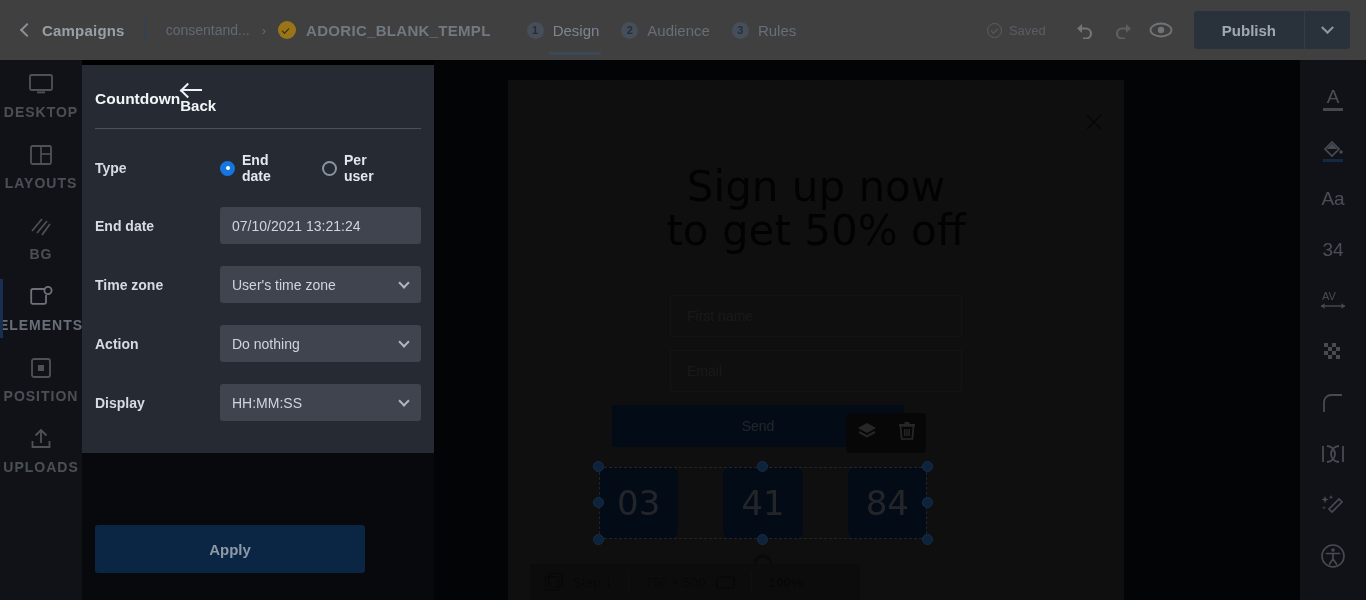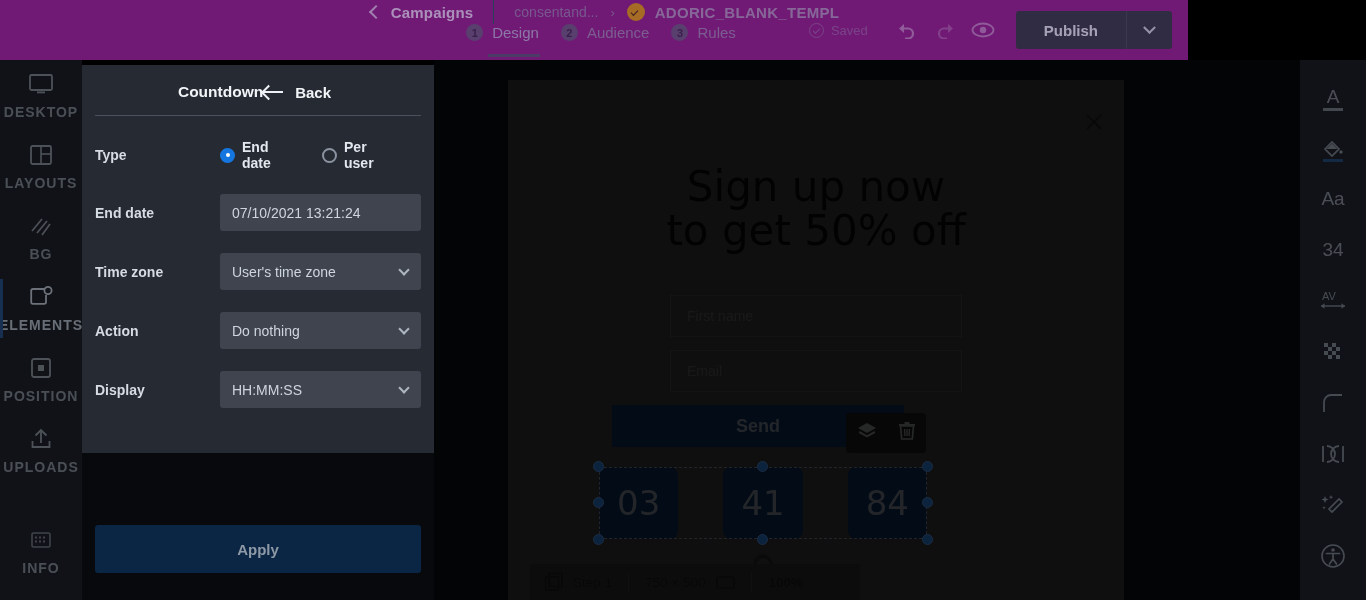--- a/index.html
+++ b/index.html
@@ -6,24 +6,23 @@
   html, body {
     width: 1366px; height: 600px;
     background: #0d1117;
     font-family: "Liberation Sans", sans-serif;
     overflow: hidden;
   }
   .app { position: relative; width: 1366px; height: 600px; background: #000; }
 
   
   .header {
-    position: absolute; top: 0; left: 0; width: 1188px; height: 60px;
-    background: #701a75; display: flex; align-items: center;
+    position: absolute; top: 0; left: 0; width: 1366px; height: 60px;
+    background: #404040; display: flex; align-items: center;
     z-index: 30;
-    flex-direction: column;
   }
   .hdr-left { display: flex; align-items: center; padding-left: 16px; }
   .chev-back {
     width: 18px; height: 18px; margin-right: 8px; position: relative;
     opacity: .55;
   }
   .chev-back::before {
     content: ""; position: absolute; left: 6px; top: 4px;
     width: 8px; height: 8px; border-left: 2px solid #c9d4e2;
     border-bottom: 2px solid #c9d4e2; transform: rotate(45deg);
@@ -130,25 +129,25 @@
     font-size: 14px; letter-spacing: 1px; color: #b9c2cc; font-weight: bold;
   }
   .rail-item.info { margin-top: 30px; }
 
   
   .panel {
     position: absolute; left: 82px; top: 65px; width: 352px; height: 388px;
     background: #262a33; z-index: 26;
   }
   .panel-head {
-    display: flex; align-items: center; justify-content: center;
+    display: flex; align-items: center; justify-content: flex-start;
     padding: 18px 20px 0 13px;
   }
   .panel-title { font-size: 15.5px; font-weight: bold; color: #f2f5f8; }
-  .panel-back { display: flex; align-items: center; }
+  .panel-back { display: flex; align-items: center; flex-direction: column; }
   .back-arrow {
     width: 22px; height: 14px; position: relative; margin-right: 10px;
   }
   .back-arrow::before {
     content: ""; position: absolute; left: 0; top: 6px; width: 20px; height: 2px;
     background: #eef2f6;
   }
   .back-arrow::after {
     content: ""; position: absolute; left: 0; top: 2px; width: 9px; height: 9px;
     border-left: 2px solid #eef2f6; border-bottom: 2px solid #eef2f6;
@@ -189,21 +188,21 @@
     position: absolute; right: 13px; top: 13px;
     width: 8px; height: 8px; border-right: 2px solid #aeb6c1;
     border-bottom: 2px solid #aeb6c1; transform: rotate(45deg);
   }
 
   .apply-wrap {
     position: absolute; left: 82px; top: 453px; width: 352px; height: 147px;
     background: #08090c; z-index: 26;
   }
   .apply-btn {
-    position: absolute; left: 13px; top: 72px; width: 326px; height: 48px;
+    position: absolute; left: 13px; top: 72px; width: 270px; height: 48px;
     background: #0b2545; border-radius: 3px; display: flex;
     align-items: center; justify-content: center;
     font-size: 15px; font-weight: bold; color: #8e99a6;
   }
 
   
   .canvas {
     position: absolute; left: 434px; top: 60px; right: 66px; bottom: 0;
     background: #0e1015; overflow: hidden;
   }
@@ -230,21 +229,21 @@
   .inp {
     position: absolute; width: 292px; height: 42px; left: 162px;
     border: 1px solid #4a4a4a; display: flex; align-items: center;
     padding-left: 16px; font-size: 14px; color: #5a5a5a;
   }
   .inp1 { top: 215px; }
   .inp2 { top: 270px; }
   .sendbtn {
     position: absolute; left: 104px; top: 325px; width: 292px; height: 42px;
     background: #0c2a50; display: flex; align-items: center;
-    justify-content: center; font-size: 18px; font-weight: bold; color: #7d8794;
+    justify-content: center; font-size: 14px; font-weight: normal; color: #7d8794;
   }
 
   
   .sel-toolbar {
     position: absolute; left: 338px; top: 333px; width: 80px; height: 40px;
     background: #1b1b1b; border-radius: 4px;
     display: flex; align-items: center; justify-content: space-around;
     z-index: 6;
   }
   .sel-toolbar svg { opacity: .55; }
@@ -439,36 +438,20 @@
       <div class="rail-ic">
         <svg width="24" height="24" viewBox="0 0 24 24">
           <path d="M12 3 V16" stroke="#c2cad4" stroke-width="1.8"></path>
           <path d="M6.5 8.5 L12 3 L17.5 8.5" fill="none" stroke="#c2cad4" stroke-width="1.8"></path>
           <path d="M3.5 14 V20 H20.5 V14" fill="none" stroke="#c2cad4" stroke-width="1.8"></path>
         </svg>
       </div>
       <div class="rail-lb">UPLOADS</div>
     </div>
 
-    <div class="rail-item info">
-      <div class="rail-ic">
-        <svg width="24" height="20" viewBox="0 0 24 20">
-          <rect x="3" y="3" width="18" height="14" rx="1.5" fill="none" stroke="#9aa3ad" stroke-width="1.6"></rect>
-          <g fill="#9aa3ad">
-            <rect x="6" y="6.5" width="2" height="2"></rect>
-              <rect x="10" y="6.5" width="2" height="2"></rect>
-            <rect x="14" y="6.5" width="2" height="2"></rect>
-              <rect x="6" y="10.5" width="2" height="2"></rect>
-            <rect x="10" y="10.5" width="2" height="2"></rect>
-              <rect x="14" y="10.5" width="2" height="2"></rect>
-          </g>
-        </svg>
-      </div>
-      <div class="rail-lb">INFO</div>
-    </div>
   </div>
 
   <div class="panel">
     <div class="panel-head">
       <div class="panel-title">Countdown</div>
       <div class="panel-back">
         <div class="back-arrow"></div>
         <div class="back-label">Back</div>
       </div>
     </div>

